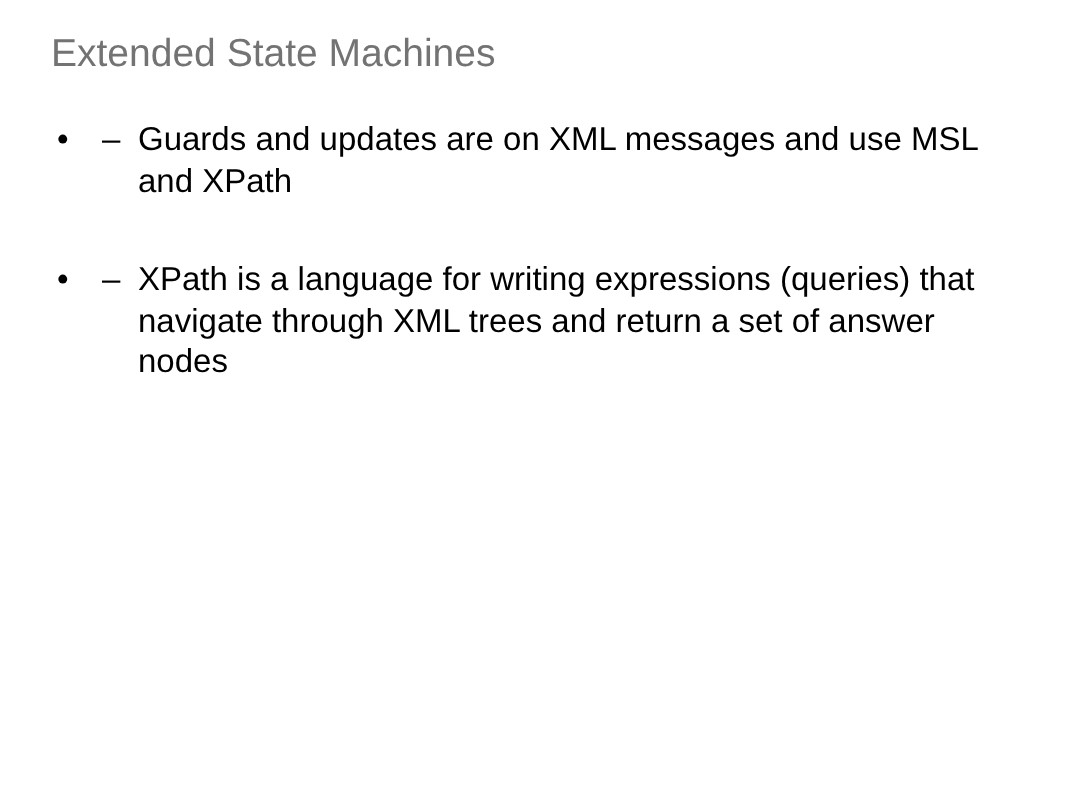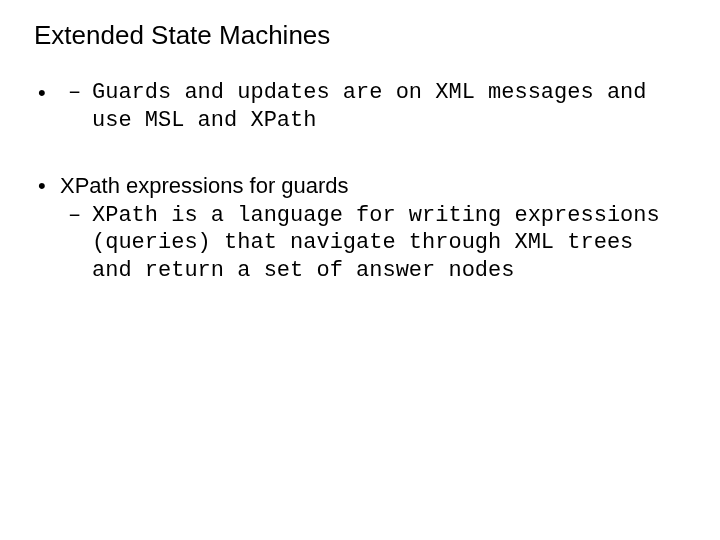--- a/index.html
+++ b/index.html
@@ -13,21 +13,21 @@
     overflow: hidden;
   }
   .slide {
     box-sizing: border-box;
     width: 720px;
     height: 540px;
     padding: 20px 34px 20px 34px;
   }
   .title {
     font-size: 26px;
-    color: #000000;
+    color: #737373;
     font-weight: 400;
     margin: 0 0 28px 0;
     line-height: 1.2;
   }
   ul.level1 {
     list-style: none;
     margin: 0;
     padding: 0;
   }
   ul.level1 > li {
@@ -40,23 +40,22 @@
   ul.level1 > li::before {
     content: "•";
     position: absolute;
     left: 4px;
     top: 0;
     font-size: 22px;
     line-height: 1.25;
   }
   ul.level2 {
     list-style: none;
-    margin: 2px 0 0 0;
+    margin: 16px 0 0 0;
     padding: 0;
-    font-family: Liberation Mono, monospace;
   }
   ul.level2 > li {
     position: relative;
     padding-left: 32px;
     font-size: 22px;
     line-height: 1.25;
   }
   ul.level2 > li::before {
     content: "–";
     position: absolute;
@@ -77,21 +76,20 @@
     <li>
       <ul class="level2">
         <li>
           <span>Guards and updates are on XML messages and use MSL and XPath</span>
         </li>
       </ul>
     </li>
 
 
     <li>
-      <span>XPath expressions for guards</span>
       <ul class="level2">
         <li>
           <span>XPath is a language for writing expressions (queries) that navigate through XML trees and return a set of answer nodes</span>
         </li>
       </ul>
     </li>
 
   </ul>
 </div>
 

